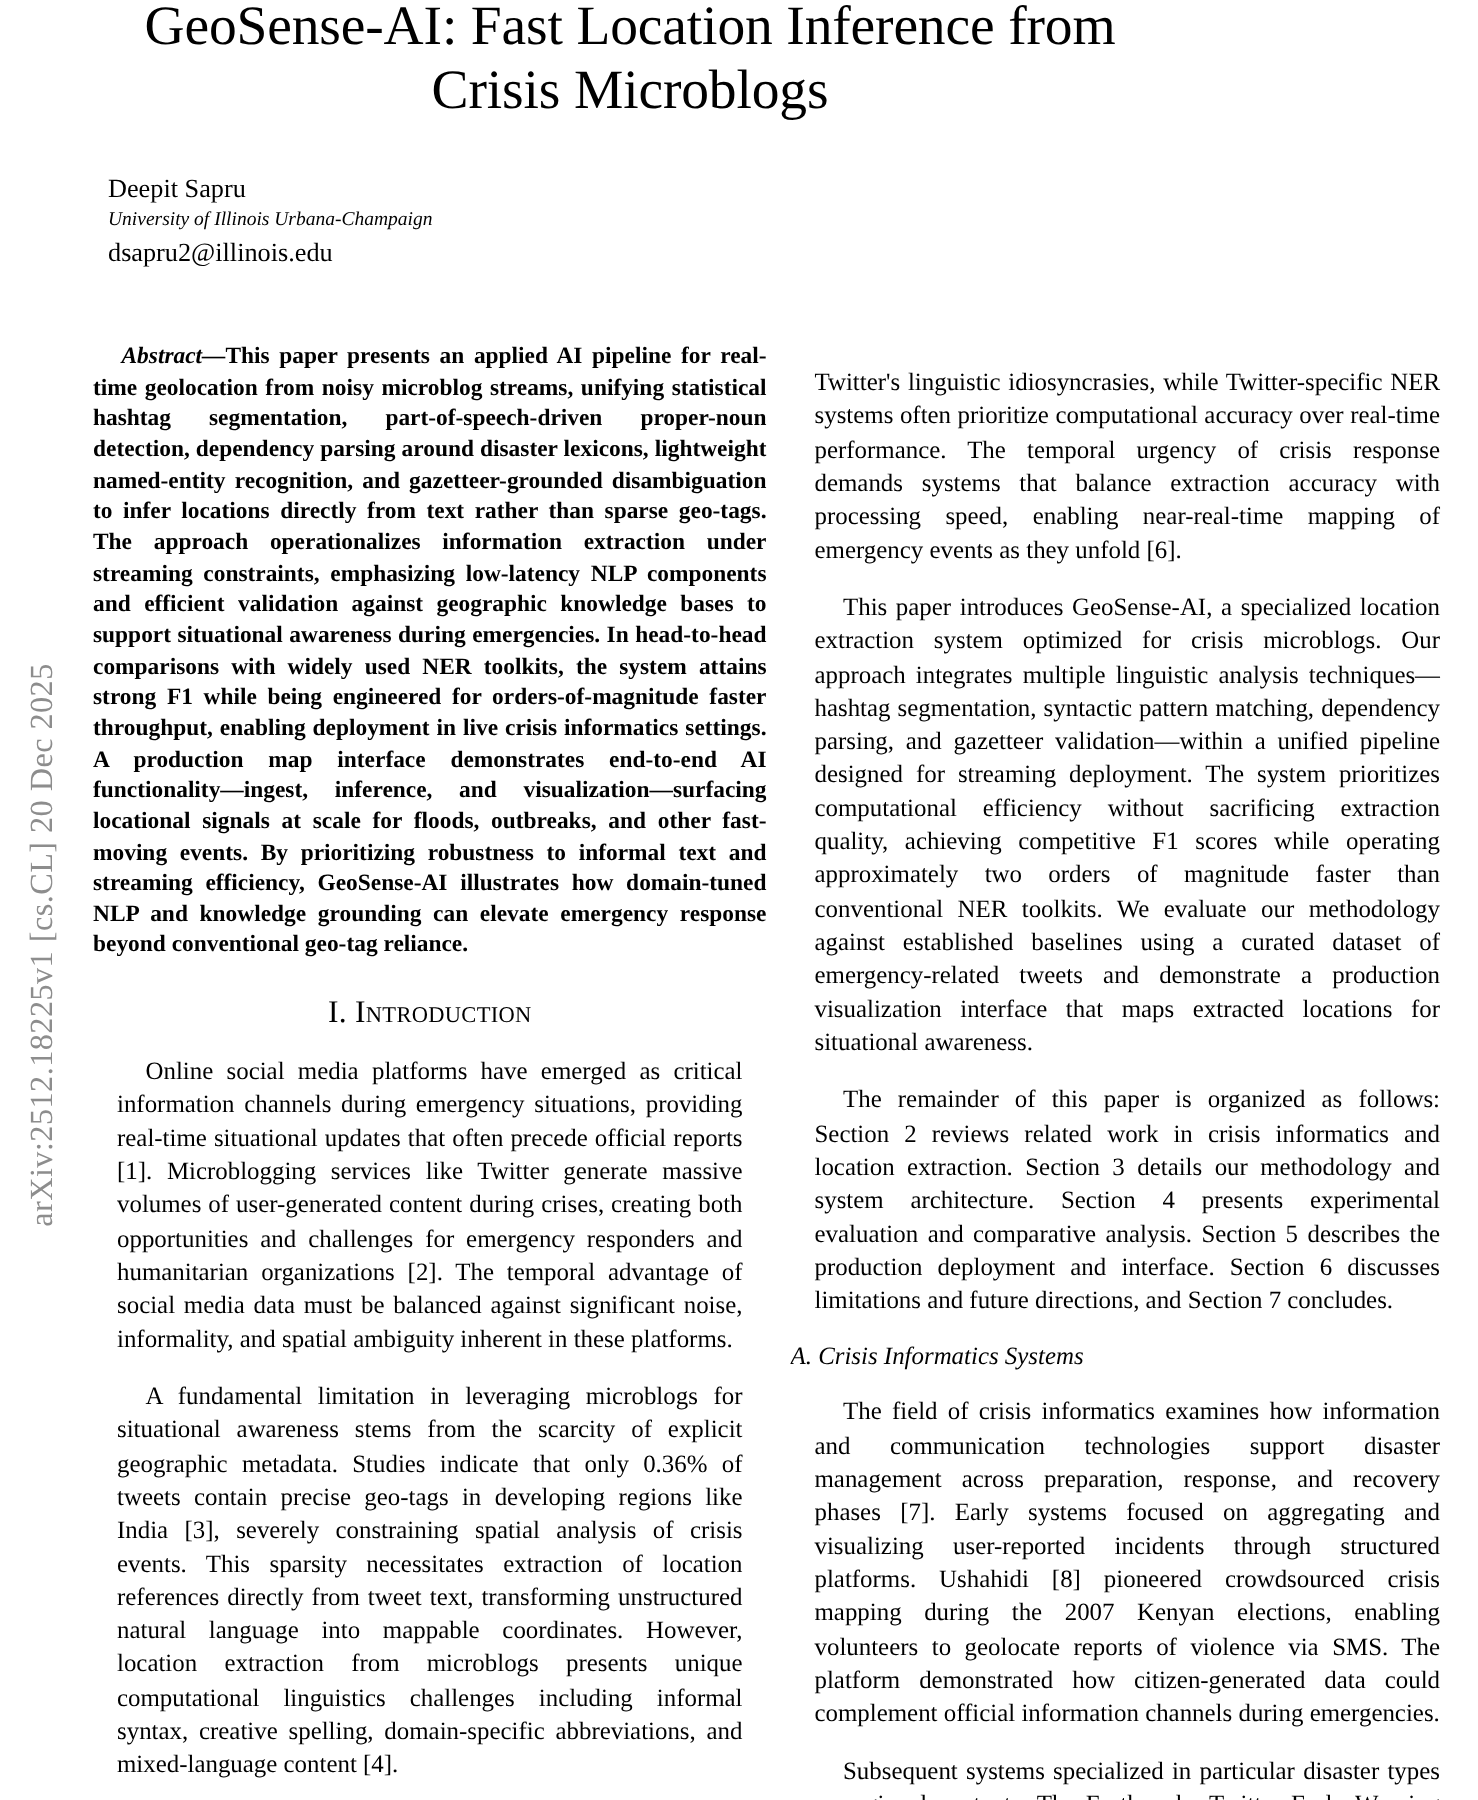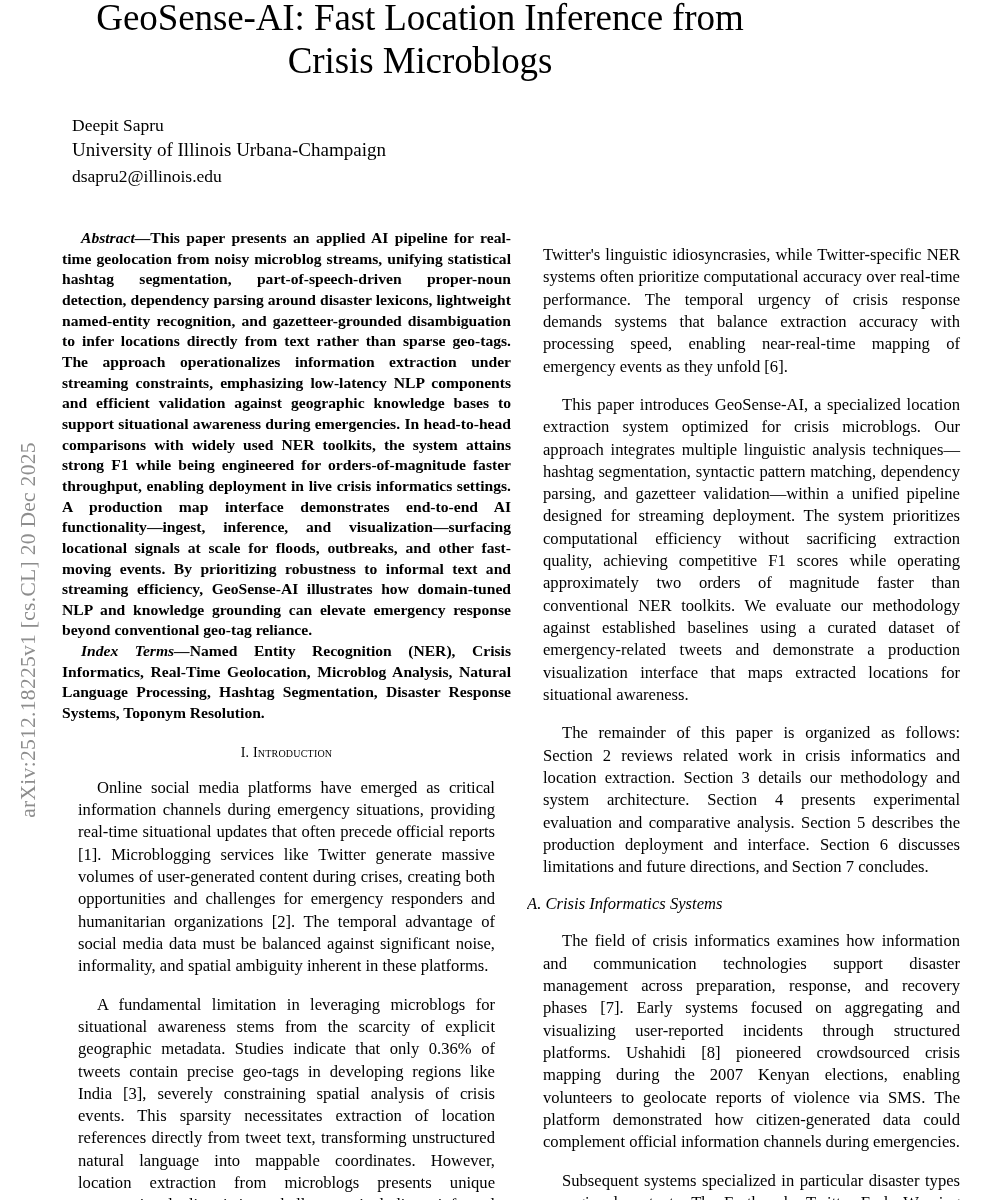--- a/index.html
+++ b/index.html
@@ -57,21 +57,21 @@
     text-align: center;
     font-weight: normal;
     margin: 0;
     letter-spacing: -0.1px;
   }
   #author-block {
     margin-top: 30px;
     line-height: 1.42;
   }
   .author-name { font-size: 17.5px; display: block; }
-  .author-affil { font-size: 19px; display: block; }
+  .author-affil { font-size: 13px; display: block; font-style: italic; }
   .author-email { font-size: 17.5px; display: block; }
 
   
   #columns {
     position: absolute;
     left: 0;
     top: 228px;
     width: 985px;
     height: 972px;
     display: flex;
@@ -112,21 +112,21 @@
     font-weight: bold;
     font-size: 15.6px;
     line-height: 1.325;
     text-align: justify;
     text-indent: 19px;
     margin: 0;
     hyphens: auto;
   }
 
   h2.section-head {
-    font-size: 14px;
+    font-size: 21px;
     font-weight: normal;
     font-variant: small-caps;
     text-align: center;
     margin: 21px 0 10px 0;
     letter-spacing: 0.2px;
   }
   h3.subsection-head {
     font-size: 16.6px;
     font-weight: normal;
     font-style: italic;
@@ -151,21 +151,20 @@
       <span class="author-email">dsapru2@illinois.edu</span>
     </div>
   </div>
 
   <div id="columns">
 
     <div class="column">
 
       <p class="abstract"><span class="lead">Abstract—</span><span>This paper presents an applied AI pipeline for real-time geolocation from noisy microblog streams, unifying statistical hashtag segmentation, part-of-speech-driven proper-noun detection, dependency parsing around disaster lexicons, lightweight named-entity recognition, and gazetteer-grounded disambiguation to infer locations directly from text rather than sparse geo-tags. The approach operationalizes information extraction under streaming constraints, emphasizing low-latency NLP components and efficient validation against geographic knowledge bases to support situational awareness during emergencies. In head-to-head comparisons with widely used NER toolkits, the system attains strong F1 while being engineered for orders-of-magnitude faster throughput, enabling deployment in live crisis informatics settings. A production map interface demonstrates end-to-end AI functionality—ingest, inference, and visualization—surfacing locational signals at scale for floods, outbreaks, and other fast-moving events. By prioritizing robustness to informal text and streaming efficiency, GeoSense-AI illustrates how domain-tuned NLP and knowledge grounding can elevate emergency response beyond conventional geo-tag reliance.</span></p>
 
-      <p class="indexterms"><span class="lead">Index Terms—</span><span>Named Entity Recognition (NER), Crisis Informatics, Real-Time Geolocation, Microblog Analysis, Natural Language Processing, Hashtag Segmentation, Disaster Response Systems, Toponym Resolution.</span></p>
 
       <h2 class="section-head">I.  Introduction</h2>
 
       <p class="para">Online social media platforms have emerged as critical information channels during emergency situations, providing real-time situational updates that often precede official reports [1]. Microblogging services like Twitter generate massive volumes of user-generated content during crises, creating both opportunities and challenges for emergency responders and humanitarian organizations [2]. The temporal advantage of social media data must be balanced against significant noise, informality, and spatial ambiguity inherent in these platforms.</p>
       <p class="para">A fundamental limitation in leveraging microblogs for situational awareness stems from the scarcity of explicit geographic metadata. Studies indicate that only 0.36% of tweets contain precise geo-tags in developing regions like India [3], severely constraining spatial analysis of crisis events. This sparsity necessitates extraction of location references directly from tweet text, transforming unstructured natural language into mappable coordinates. However, location extraction from microblogs presents unique computational linguistics challenges including informal syntax, creative spelling, domain-specific abbreviations, and mixed-language content [4].</p>
 
     </div>
 
     <div class="column">
 

